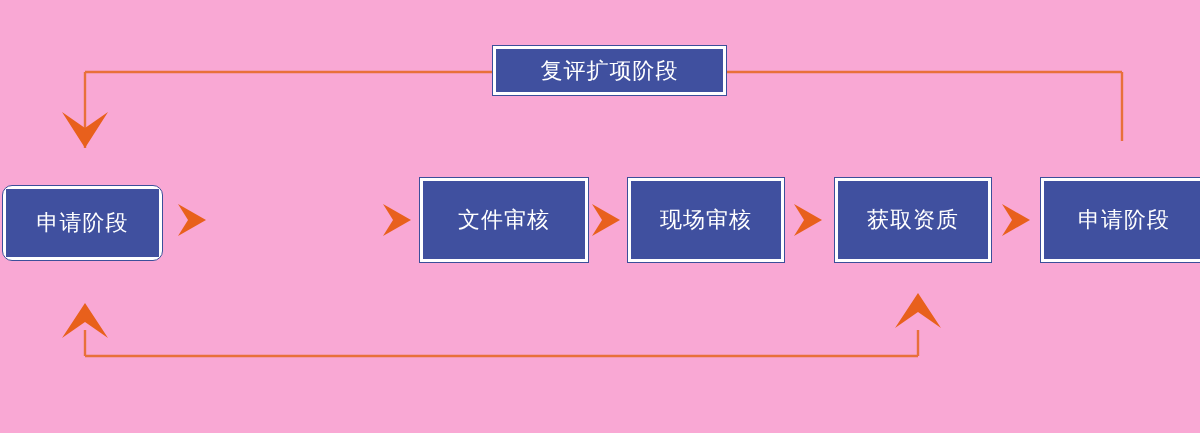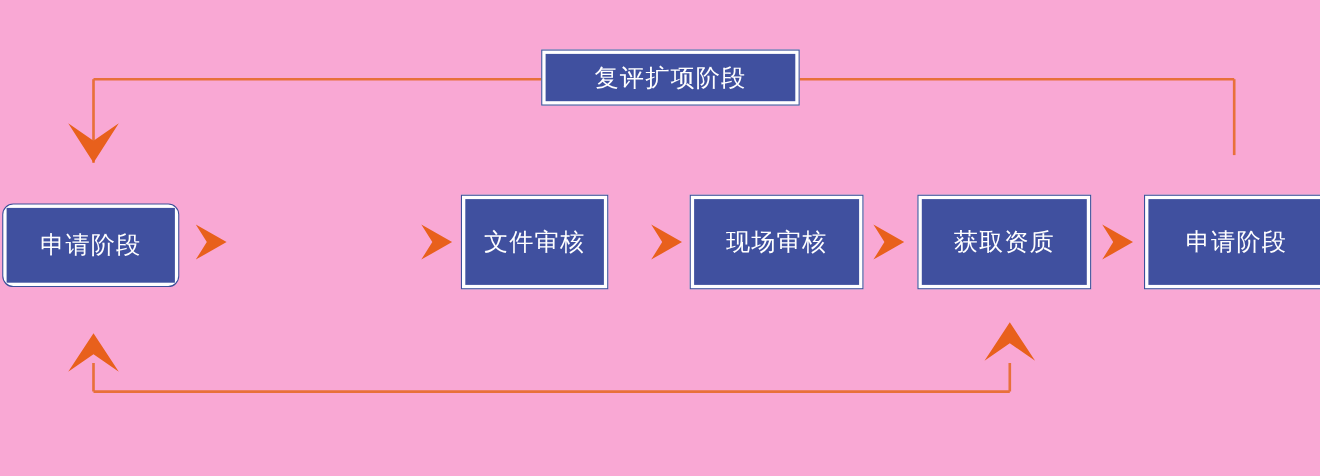--- a/index.html
+++ b/index.html
@@ -116,21 +116,21 @@
     </div>
   </div>
 
   <div class="node" style="left:2px; top:185px; width:161px; height:76px;border-radius:10px;">
     <div class="fill">
       <span class="label">申请阶段</span>
     </div>
   </div>
 
 
-  <div class="node" style="left:419px; top:177px; width:134px; height:86px;">
+  <div class="node" style="left:419px; top:177px; width:170px; height:86px;">
     <div class="fill">
       <span class="label">文件审核</span>
     </div>
   </div>
 
   <div class="node" style="left:627px; top:177px; width:158px; height:86px;">
     <div class="fill">
       <span class="label">现场审核</span>
     </div>
   </div>

